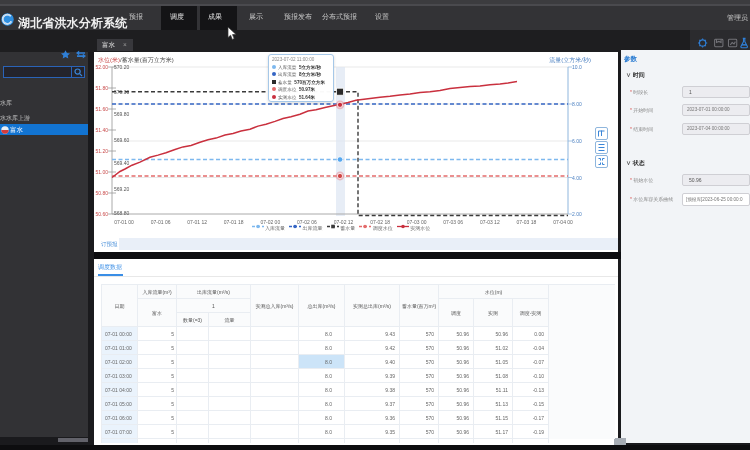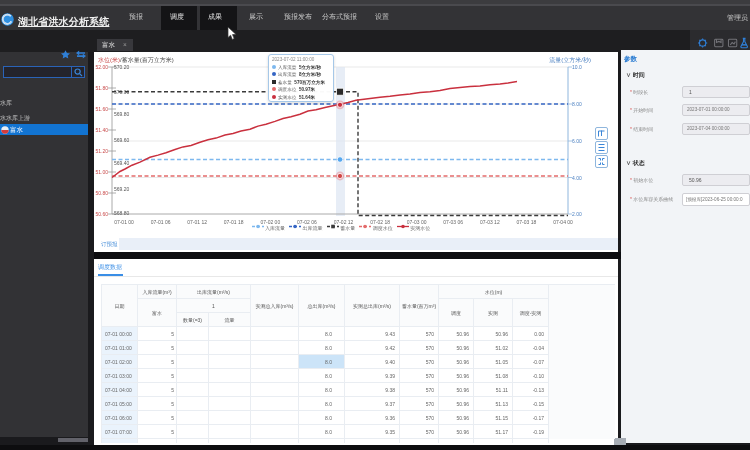--- a/index.html
+++ b/index.html
@@ -20,21 +20,21 @@
 
   <div class="abs" style="left:0;top:0;width:750px;height:30px;background:#333336;"></div>
   <div class="abs" style="left:0;top:0;width:750px;height:4px;background:#3c3c3f;"></div>
   <div class="abs" style="left:0;top:4px;width:750px;height:2px;background:#4a4a4e;"></div>
 
   <svg class="abs" style="left:1px;top:13px;" width="13" height="13" viewBox="0 0 13 13">
     <circle cx="6.5" cy="6.5" r="6.2" fill="#2f8fe0"></circle>
     <path d="M9.8,3.2 A4.6,4.6 0 1 0 10.4,8.4" fill="none" stroke="#fff" stroke-width="1.7"></path>
     <path d="M9.8,3.2 A4.6,4.6 0 1 0 10.4,8.4" fill="none" stroke="#1565b8" stroke-width="0.6" opacity="0.5"></path>
   </svg>
-  <div class="abs" style="left:18px;top:15px;width:110px;font-size:10px;font-weight:bold;color:#f0f0f0;letter-spacing:0.15px;text-decoration:underline;">湖北省洪水分析系统</div>
+  <div class="abs" style="left:18px;top:15px;width:110px;font-size:12px;font-weight:bold;color:#f0f0f0;letter-spacing:0.15px;">湖北省洪水分析系统</div>
 
   <div class="abs" style="left:161px;top:6px;width:36px;height:24px;background:#141416;"></div>
   <div class="abs" style="left:200px;top:6px;width:37px;height:24px;background:#141416;"></div>
   <div class="abs" style="left:129px;top:12px;width:15px;font-size:7px;color:#c9c9c9;">预报</div>
   <div class="abs" style="left:170px;top:12px;width:15px;font-size:7px;color:#e8e8e8;">调度</div>
   <div class="abs" style="left:208px;top:12px;width:15px;font-size:7px;color:#e8e8e8;">成果</div>
   <div class="abs" style="left:249px;top:12px;width:15px;font-size:7px;color:#c9c9c9;">展示</div>
   <div class="abs" style="left:284px;top:12px;width:30px;font-size:7px;color:#c9c9c9;">预报发布</div>
   <div class="abs" style="left:322px;top:12px;width:40px;font-size:7px;color:#c9c9c9;">分布式预报</div>
   <div class="abs" style="left:375px;top:12px;width:15px;font-size:7px;color:#c9c9c9;">设置</div>

